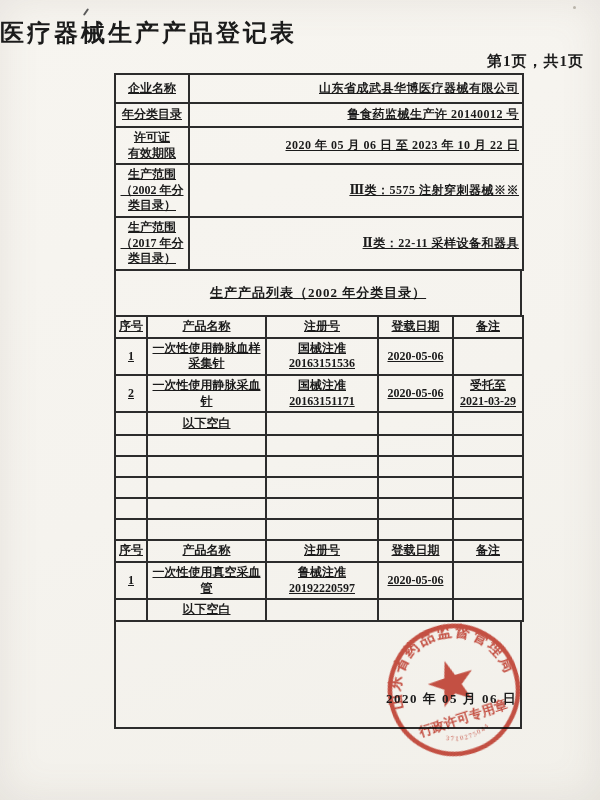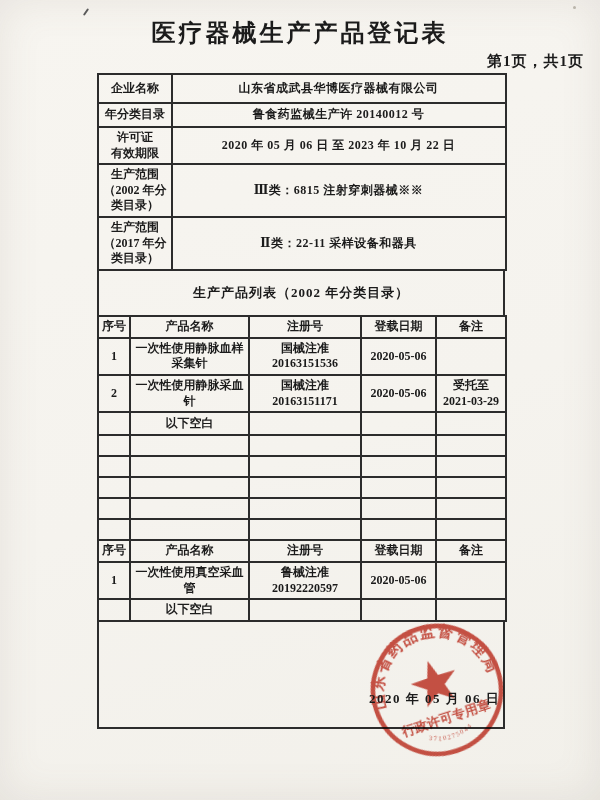--- a/index.html
+++ b/index.html
@@ -7,45 +7,45 @@
     position:relative;
     width:600px;height:800px;
     background:linear-gradient(160deg,#f7f5f0 0%,#f5f3ee 55%,#f2f0ea 100%);
     box-shadow:inset 0 0 40px rgba(120,110,95,0.12);
     font-family:"Liberation Serif","DejaVu Serif",serif;
     color:#1b1b1b;
     overflow:hidden;
   }
   .doc-title{
     position:absolute;top:17px;left:0;width:100%;
-    text-align:center;font-size:24px;font-weight:bold;letter-spacing:3px;
+    text-align:left;font-size:24px;font-weight:bold;letter-spacing:3px;
   }
   .page-indicator{
     position:absolute;top:52px;right:16px;
     font-size:15px;font-weight:bold;letter-spacing:1px;
   }
   .scan-mark1{
     position:absolute;left:82px;top:11px;width:8px;height:2px;
     background:#5a5a5a;transform:rotate(-55deg);border-radius:1px;
   }
   .scan-mark2{
     position:absolute;right:24px;top:6px;width:3px;height:3px;
     background:#b9b4aa;border-radius:50%;
   }
-  .sheet{position:absolute;left:97px;top:73px;width:408px;}
+  .sheet{position:absolute;left:114px;top:73px;width:408px;text-decoration:underline;}
   .sheet > * + *{margin-top:-2px;}
 
   table{border-collapse:collapse;table-layout:fixed;width:408px;}
   th,td{
     border:2px solid #2c2c2c;
     font-weight:bold;font-size:12px;line-height:1.3;
     text-align:center;vertical-align:middle;
     padding:2px 3px;white-space:pre-line;overflow:hidden;
   }
-  .info-tbl .info-value{text-align:center;padding-left:2px;letter-spacing:0.5px;}
+  .info-tbl .info-value{text-align:right;padding-left:2px;letter-spacing:0.5px;}
   .rh1{height:29px;} .rh2{height:24px;} .rh3{height:37px;} .rh4{height:42px;} .rh5{height:45px;}
 
   .section-bar{
     border:2px solid #2c2c2c;height:44px;
     display:flex;align-items:center;justify-content:center;
     font-size:13px;font-weight:bold;letter-spacing:1px;
     background:transparent;
   }
   .hdr{height:22px;margin-left:8px;}
   .pr1{height:31px;} .pr2{height:29px;} .blank{height:23px;}
@@ -93,21 +93,21 @@
       </tr>
       <tr class="rh3">
         <td class="info-label">许可证
 有效期限</td>
         <td class="info-value">2020 年 05 月 06 日  至 2023 年 10 月 22 日</td>
       </tr>
       <tr class="rh4">
         <td class="info-label">生产范围
 （2002 年分
 类目录）</td>
-        <td class="info-value">Ⅲ类：6815 注射穿刺器械※※</td>
+        <td class="info-value">Ⅲ类：5575 注射穿刺器械※※</td>
       </tr>
       <tr class="rh5">
         <td class="info-label">生产范围
 （2017 年分
 类目录）</td>
         <td class="info-value">Ⅱ类：22-11 采样设备和器具</td>
       </tr>
     </tbody>
       </table>
 

